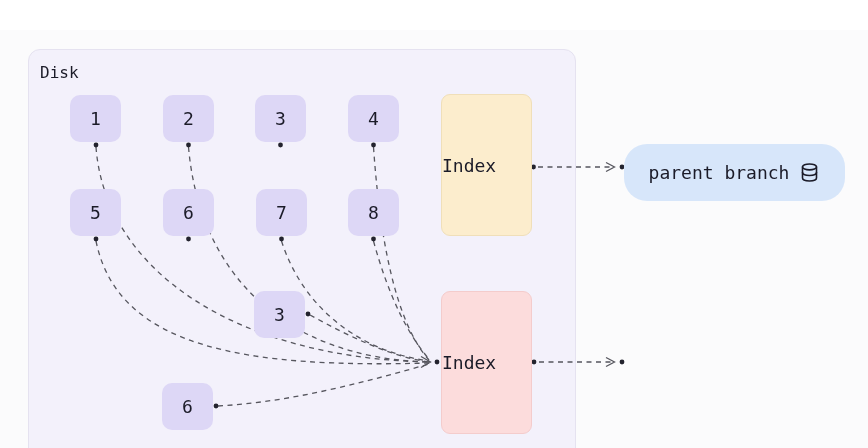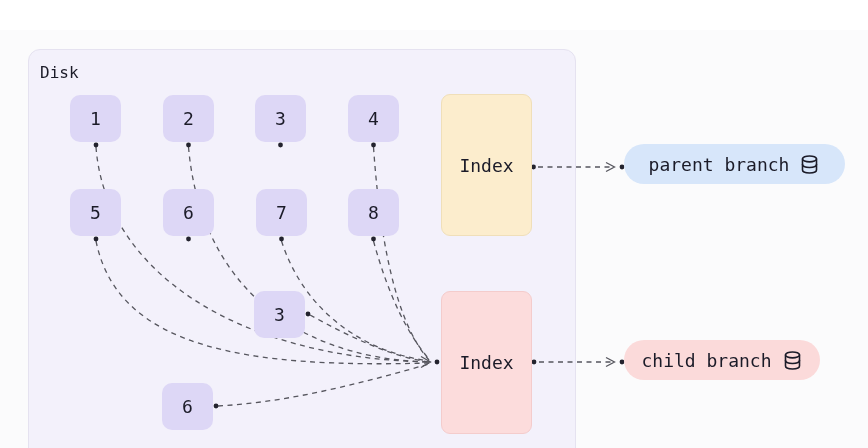--- a/index.html
+++ b/index.html
@@ -18,31 +18,31 @@
   }
   .panel-label{position:absolute;left:40px;top:33px;font-size:16px;z-index:3;}
   .pbox{
     position:absolute;width:51px;height:47px;border-radius:10px;
     background:var(--page-fill,#ddd7f6);
     display:flex;align-items:center;justify-content:center;
     font-size:18px;z-index:3;
   }
   .ibox{
     position:absolute;width:91px;border-radius:9px;box-sizing:border-box;
-    display:flex;align-items:center;justify-content:center;
+    display:flex;align-items:center;
     font-size:18px;z-index:3;
   }
   .ibox.parent{left:441px;top:64px;height:142px;
     background:var(--parent-index-fill,#fcedcd);
     border:1px solid var(--parent-index-border,#f0dfb9);}
   .ibox.child{left:441px;top:261px;height:143px;
     background:var(--child-index-fill,#fcdcdc);
     border:1px solid var(--child-index-border,#f4cccc);}
   .pill{
-    position:absolute;height:40px;border-radius:23px;
+    position:absolute;height:57px;border-radius:23px;
     display:flex;align-items:center;justify-content:center;gap:10px;
     font-size:18px;z-index:3;
   }
   .pill.parent{left:624px;top:114px;width:221px;background:var(--parent-branch-fill,#d7e6fa);}
   .pill.child{left:624px;top:310px;width:196px;background:var(--child-branch-fill,#fbdada);}
   .db-icon{flex:0 0 auto;display:block;}
   svg.edges{position:absolute;left:0;top:0;width:868px;height:448px;z-index:2;}
 </style>
 </head>
 <body>
@@ -124,22 +124,14 @@
     </div>
 
   <div class="pill parent">
     <span>parent branch</span>
     <svg class="db-icon" width="21" height="21" viewBox="0 0 24 24" fill="none" stroke="currentColor" stroke-width="1.8" stroke-linecap="round">
       <ellipse cx="12" cy="5.6" rx="8" ry="3.4"></ellipse>
       <path d="M4 5.6 v12.8 c0 1.9 3.6 3.4 8 3.4 s8 -1.5 8 -3.4 V5.6"></path>
       <path d="M4 12 c0 1.9 3.6 3.4 8 3.4 s8 -1.5 8 -3.4"></path>
     </svg>
   </div>
-  <div class="pill child">
-    <span>child branch</span>
-    <svg class="db-icon" width="21" height="21" viewBox="0 0 24 24" fill="none" stroke="currentColor" stroke-width="1.8" stroke-linecap="round">
-      <ellipse cx="12" cy="5.6" rx="8" ry="3.4"></ellipse>
-      <path d="M4 5.6 v12.8 c0 1.9 3.6 3.4 8 3.4 s8 -1.5 8 -3.4 V5.6"></path>
-      <path d="M4 12 c0 1.9 3.6 3.4 8 3.4 s8 -1.5 8 -3.4"></path>
-    </svg>
-  </div>
 
 </div>
 
 </body></html>

